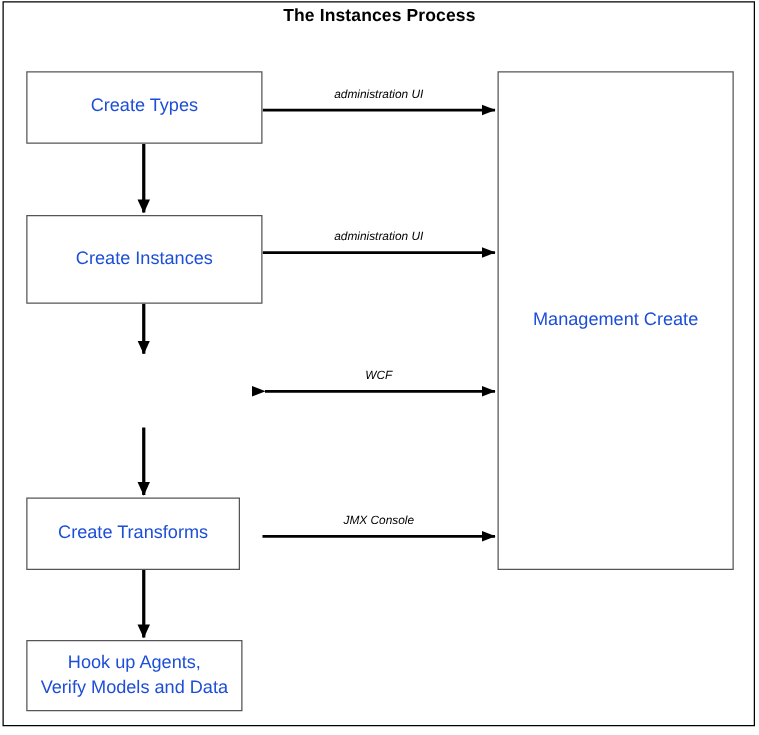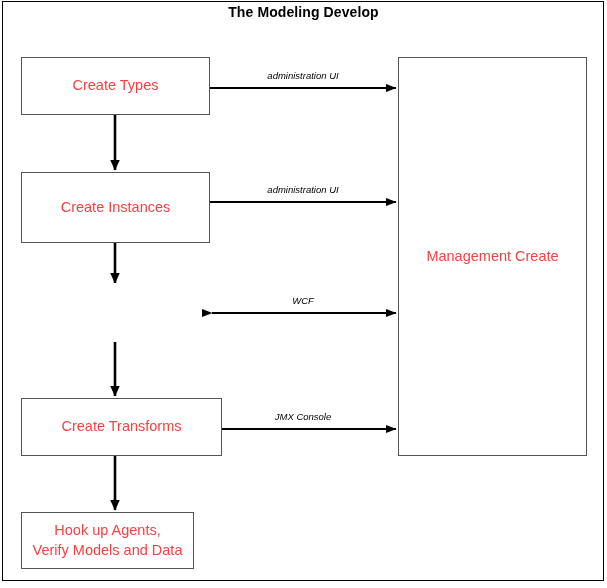--- a/index.html
+++ b/index.html
@@ -43,21 +43,21 @@
     position: absolute;
     box-sizing: border-box;
     border: 1.5px solid #555555;
     background: #ffffff;
     display: flex;
     align-items: center;
     justify-content: center;
     text-align: center;
     font-size: 14.5px;
     line-height: 1.32;
-    color: #ef4444;
+    color: #1d4ed8;
   }
   .node-box .node-label {
     padding: 0 6px;
     white-space: pre-line;
   }
   #svg-layer {
     position: absolute;
     left: 0;
     top: 0;
     width: 607px;
@@ -74,21 +74,21 @@
     font-style: italic;
   }
 </style>
 </head>
 <body>
 
 <div id="canvas">
 
   <div id="figure-frame"></div>
 
-  <div id="diagram-title">The Modeling Develop</div>
+  <div id="diagram-title">The Instances Process</div>
 
   <svg id="svg-layer" viewBox="0 0 607 588" xmlns="http://www.w3.org/2000/svg">
     <defs>
       <marker id="arrow-right" markerWidth="11" markerHeight="9" refX="10.5" refY="4.5" orient="auto" markerUnits="userSpaceOnUse">
         <path d="M0,0.3 L11,4.5 L0,8.7 z" fill="#000000"></path>
       </marker>
       <marker id="arrow-left" markerWidth="11" markerHeight="9" refX="10.5" refY="4.5" orient="auto" markerUnits="userSpaceOnUse">
         <path d="M0,0.3 L11,4.5 L0,8.7 z" fill="#000000"></path>
       </marker>
       <marker id="arrow-down" markerWidth="11" markerHeight="11" refX="10.5" refY="5.5" orient="auto" markerUnits="userSpaceOnUse">
@@ -109,21 +109,21 @@
 
   <div class="node-box" style="left:21px; top:57px; width:189px; height:58px;">
     <span class="node-label">Create Types</span>
   </div>
 
   <div class="node-box" style="left:21px; top:172px; width:189px; height:71px;">
     <span class="node-label">Create Instances</span>
   </div>
 
 
-  <div class="node-box" style="left:21px; top:398px; width:201px; height:58px;">
+  <div class="node-box" style="left:21px; top:398px; width:171px; height:58px;">
     <span class="node-label">Create Transforms</span>
   </div>
 
   <div class="node-box" style="left:21px; top:512px; width:173px; height:57px;">
     <span class="node-label">Hook up Agents,
 Verify Models and Data</span>
   </div>
 
   <div class="node-box" style="left:398px; top:57px; width:189px; height:399px;">
     <span class="node-label">Management Create</span>

